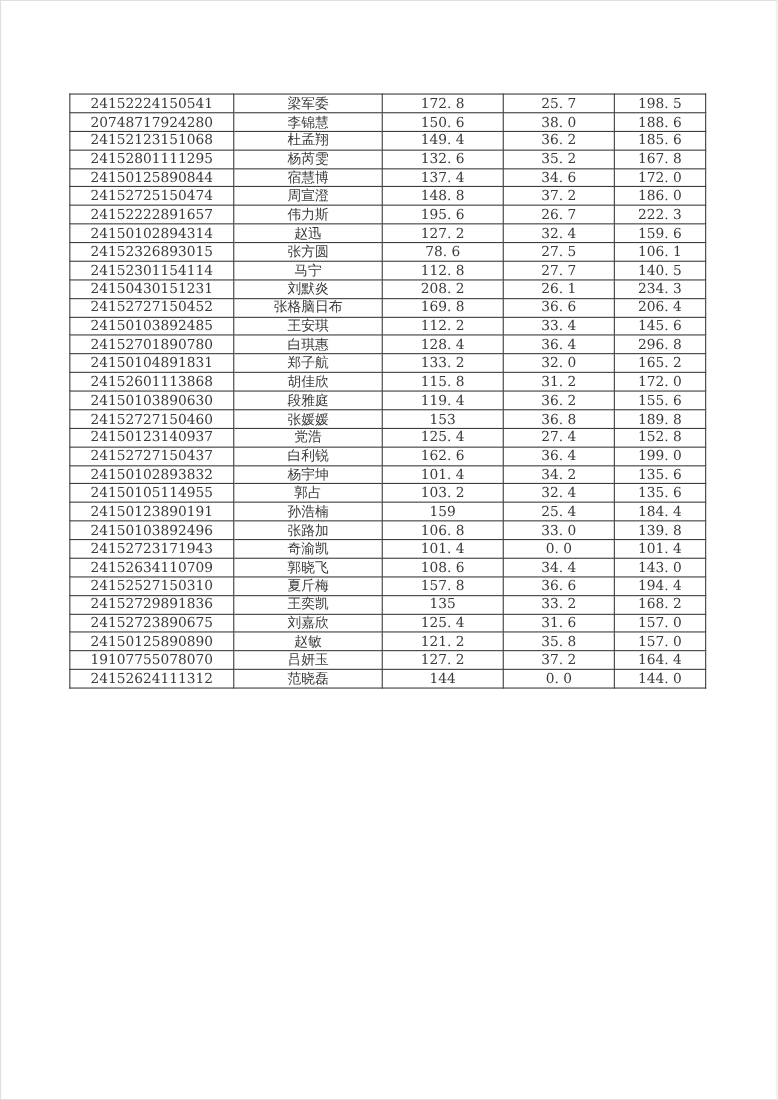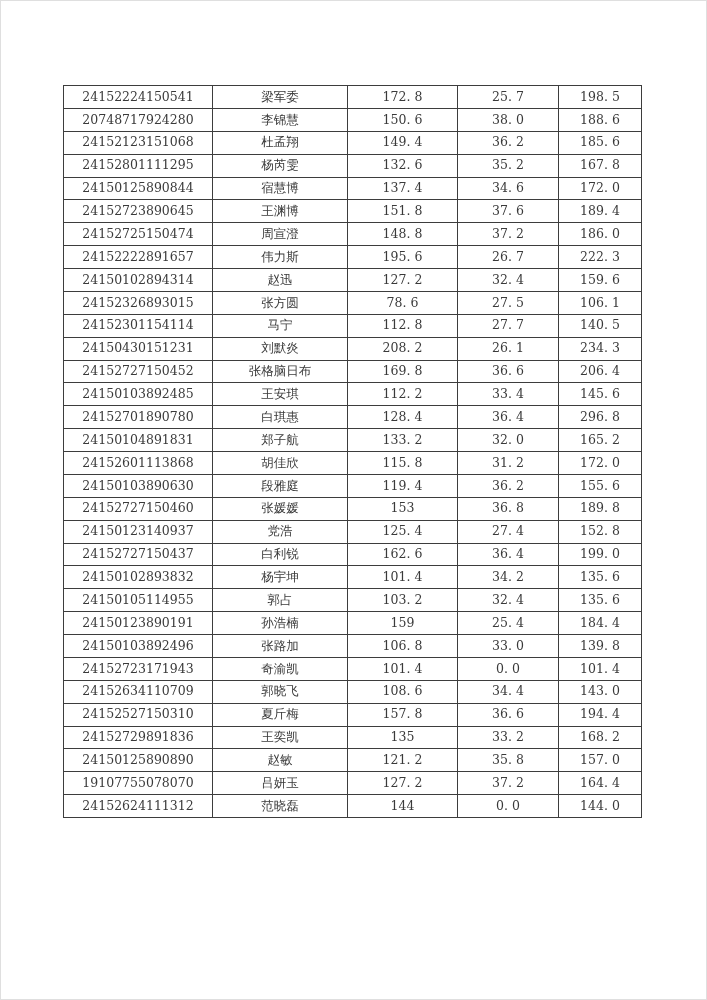--- a/index.html
+++ b/index.html
@@ -14,21 +14,21 @@
     background: var(--page-bg, #ffffff);
     box-shadow: inset 0 0 0 1px #dfdfdf;
     overflow: hidden;
     font-family: "DejaVu Serif", "Liberation Serif", serif;
   }
   table.score-table {
     position: absolute;
     left: 63px;
     top: 85px;
     width: 578px;
-    height: 733px;
+    height: 541px;
     border-collapse: collapse;
     table-layout: fixed;
   }
   table.score-table td {
     border: 1px solid var(--line-color, #3d3d3d);
     padding: 0;
     text-align: center;
     vertical-align: middle;
     font-size: 12.5px;
     line-height: 1;
@@ -84,27 +84,20 @@
           <td>167. 8</td>
         </tr>
         <tr>
           <td>24150125890844</td>
           <td>宿慧博</td>
           <td>137. 4</td>
           <td>34. 6</td>
           <td>172. 0</td>
         </tr>
         <tr>
-          <td>24152723890645</td>
-          <td>王渊博</td>
-          <td>151. 8</td>
-          <td>37. 6</td>
-          <td>189. 4</td>
-        </tr>
-        <tr>
           <td>24152725150474</td>
           <td>周宣澄</td>
           <td>148. 8</td>
           <td>37. 2</td>
           <td>186. 0</td>
         </tr>
         <tr>
           <td>24152222891657</td>
           <td>伟力斯</td>
           <td>195. 6</td>
@@ -252,20 +245,27 @@
           <td>194. 4</td>
         </tr>
         <tr>
           <td>24152729891836</td>
           <td>王奕凯</td>
           <td>135</td>
           <td>33. 2</td>
           <td>168. 2</td>
         </tr>
         <tr>
+          <td>24152723890675</td>
+          <td>刘嘉欣</td>
+          <td>125. 4</td>
+          <td>31. 6</td>
+          <td>157. 0</td>
+        </tr>
+        <tr>
           <td>24150125890890</td>
           <td>赵敏</td>
           <td>121. 2</td>
           <td>35. 8</td>
           <td>157. 0</td>
         </tr>
         <tr>
           <td>19107755078070</td>
           <td>吕妍玉</td>
           <td>127. 2</td>

